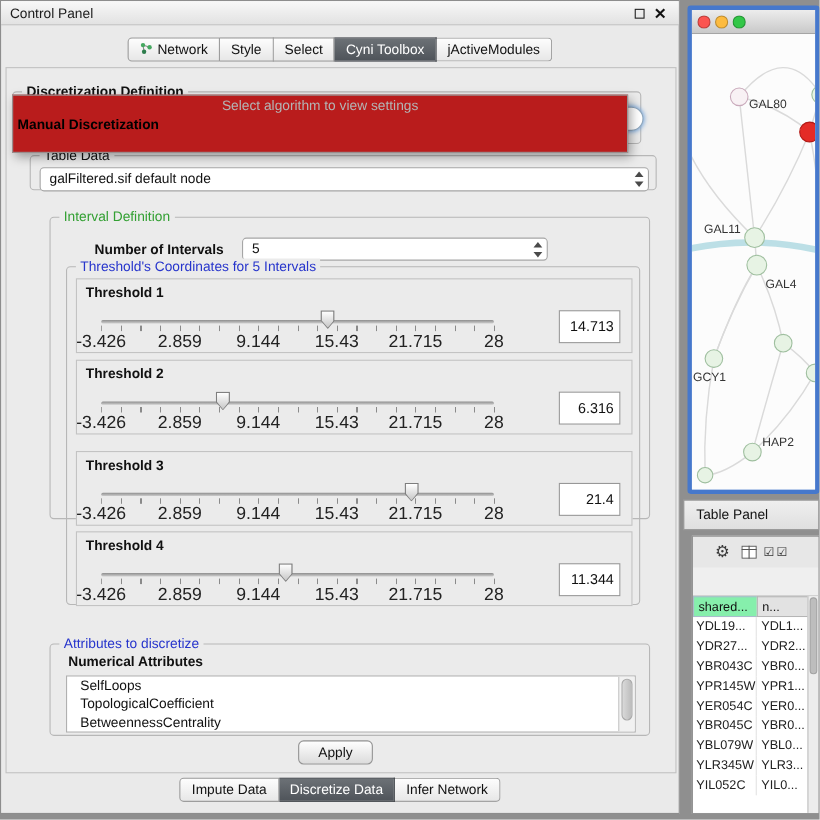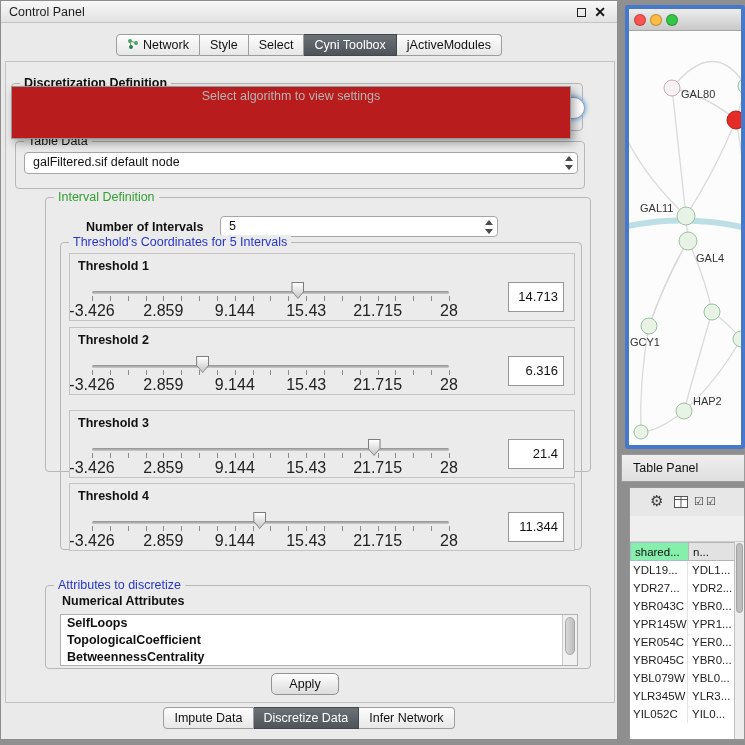--- a/index.html
+++ b/index.html
@@ -34,21 +34,21 @@
   .popup-placeholder{text-align:center;color:#b4b4b4;height:17px;line-height:16px;}
   .popup-item{height:17px;line-height:16px;padding-left:4px;color:#000;}
   .popup-item.bold{font-weight:bold;}
 
   
   .combo{position:absolute;background:#fff;border:1px solid #a6a6a6;border-radius:4px;line-height:19px;padding-left:8px;color:#111;}
   .combo .arrows{position:absolute;right:4px;top:50%;transform:translateY(-50%);width:8px;height:14px;}
   .combo .arrows .up{position:absolute;top:0;left:0;width:0;height:0;border-left:4px solid transparent;border-right:4px solid transparent;border-bottom:5px solid #4a4a4a;}
   .combo .arrows .dn{position:absolute;bottom:0;left:0;width:0;height:0;border-left:4px solid transparent;border-right:4px solid transparent;border-top:5px solid #4a4a4a;}
 
-  .tabledata-group{left:14px;top:140px;width:570px;height:48px;}
+  .tabledata-group{left:26px;top:140px;width:570px;height:32px;}
   .tabledata-combo{left:8px;top:10px;width:554px;height:22px;}
 
   
   .interval-group{left:44px;top:196px;width:546px;height:275px;}
   .numint-label{position:absolute;left:40px;top:22px;font-weight:bold;}
   .numint-combo{left:174px;top:18px;width:278px;height:21px;}
   .thresholds-group{position:absolute;left:14px;top:44px;width:522px;height:308px;border:1px solid #b7b7b7;border-radius:4px;}
   .thresholds-group>.legend{position:absolute;top:-8px;left:8px;background:#ebebeb;padding:0 4px;}
 
   .th-box{position:absolute;left:8px;width:506px;height:68px;border:1px solid #c3c3c3;background:#ebebeb;}
@@ -59,21 +59,21 @@
   .scale{position:absolute;left:22px;top:48px;width:357px;height:12px;font-size:16px;color:#222;}
   .scale span{position:absolute;transform:translateX(-50%);white-space:nowrap;}
   .thumb{position:absolute;top:28px;width:13px;height:17px;z-index:2;}
   .thumb .outer{position:absolute;inset:0;background:#7d7d7d;clip-path:polygon(0 0,100% 0,100% 55%,50% 100%,0 55%);}
   .thumb .inner{position:absolute;left:1px;top:1px;right:1px;bottom:1px;background:linear-gradient(#ffffff,#c6c6c6);clip-path:polygon(0 0,100% 0,100% 55%,50% 100%,0 55%);}
 
   
   .attr-group{left:44px;top:584px;width:546px;height:84px;}
   .attr-sublabel{position:absolute;left:16px;top:8px;font-weight:bold;}
   .attr-list{position:absolute;left:14px;top:28px;width:518px;height:52px;background:#fff;border:1px solid #b0b0b0;overflow:hidden;}
-  .attr-item{line-height:17px;padding-left:6px;white-space:nowrap;font-weight:bold;}
+  .attr-item{line-height:17px;padding-left:12px;white-space:nowrap;}
   .attr-scroll{position:absolute;right:0;top:0;width:15px;height:100%;background:#f1f1f1;border-left:1px solid #c8c8c8;}
   .attr-scroll .sthumb{position:absolute;left:2px;top:2px;width:10px;height:38px;background:linear-gradient(90deg,#d9d9d9,#bdbdbd);border:1px solid #a8a8a8;border-radius:5px;}
 
   .apply-btn{position:absolute;left:270px;top:672px;width:68px;height:22px;background:linear-gradient(#fefefe,#dcdcdc);border:1px solid #949494;border-radius:5px;text-align:center;line-height:20px;}
 
   .bottom-tabs{position:absolute;top:706px;left:0;width:100%;display:flex;justify-content:center;}
 
   
   .net-window{position:absolute;left:625px;top:5px;width:120px;height:444px;background:#fff;border:4px solid #4678cc;border-radius:3px;overflow:hidden;}
   .net-titlebar{position:relative;height:22px;background:linear-gradient(#ededed,#c9c9c9);border-bottom:1px solid #a5a5a5;}
@@ -144,20 +144,21 @@
   </div>
 
   <div class="cp-inner"></div>
 
   <div class="group algo-group">
     <span class="legend dark">Discretization Definition</span>
   </div>
   <div class="algo-combo"></div>
   <div class="algo-popup">
     <div class="popup-placeholder">Select algorithm to view settings</div>
+    <div class="popup-item bold">Manual Discretization</div>
   </div>
 
   <div class="group tabledata-group">
     <span class="legend">Table Data</span>
     <div class="combo tabledata-combo">
       <span>galFiltered.sif default node</span>
       <span class="arrows">
           <i class="up"></i>
           <i class="dn"></i>
         </span>

